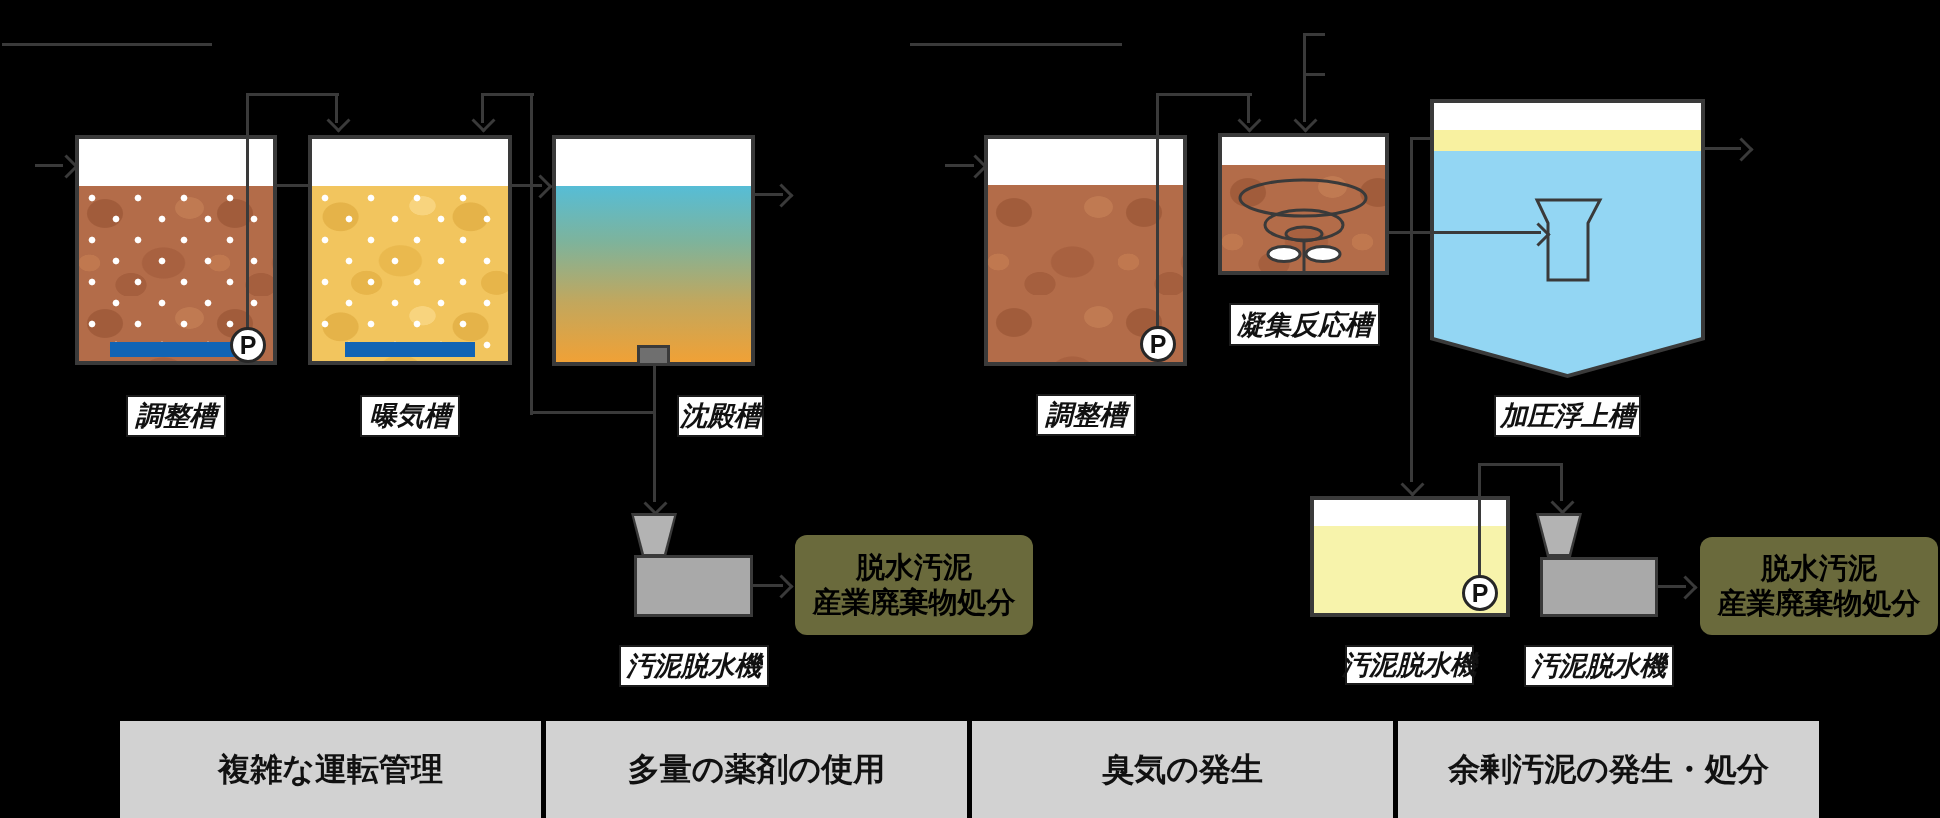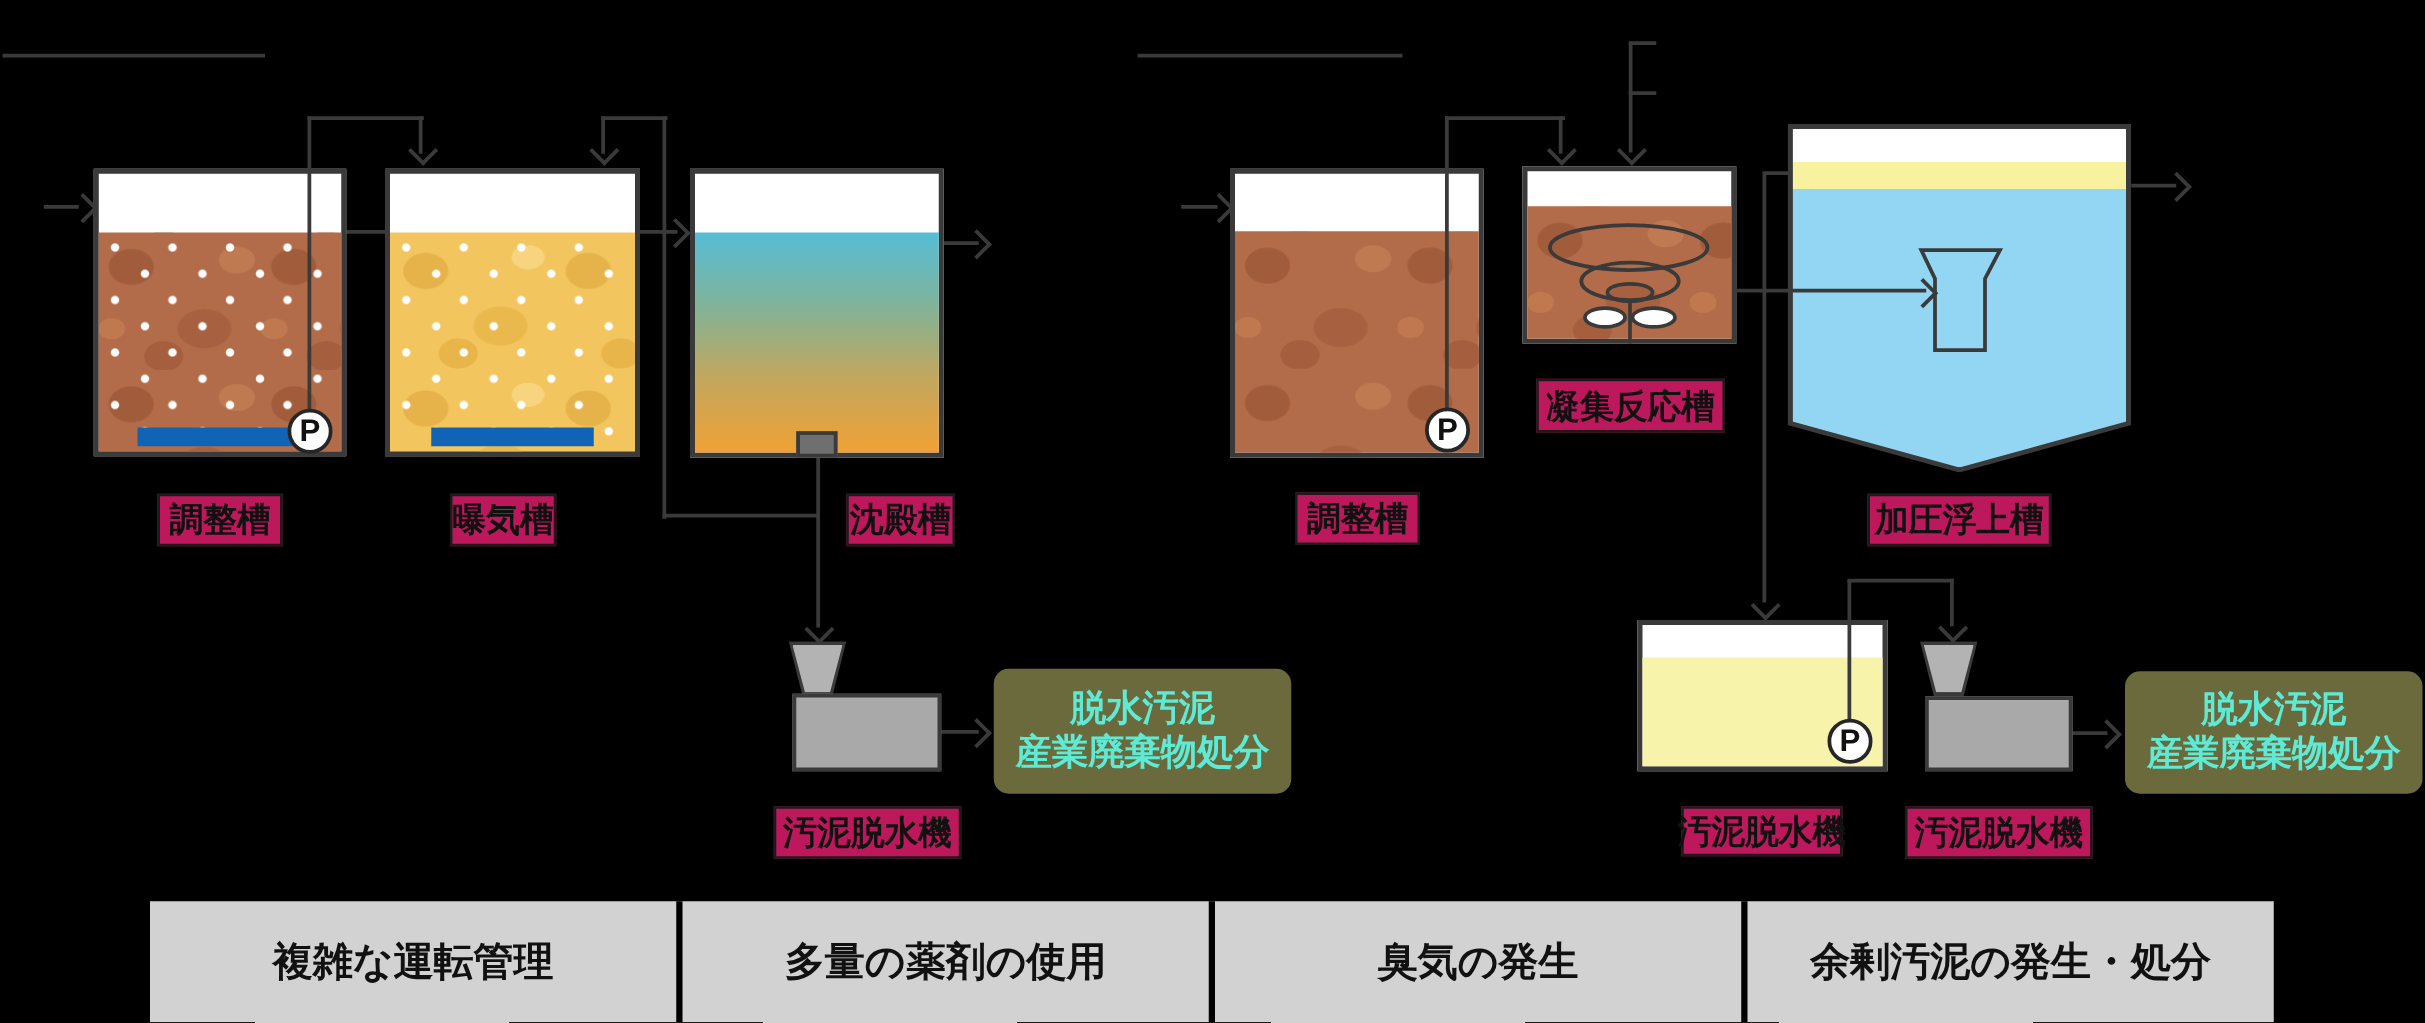--- a/index.html
+++ b/index.html
@@ -26,34 +26,34 @@
     radial-gradient(ellipse 18px 14px at 8% 70%,#c0784f 58%,rgba(0,0,0,0) 62%);
     background-size:130px 110px;}
   .tex-yellow{background-color:#f2c55e;background-image:
     radial-gradient(ellipse 30px 24px at 22% 28%,#e5b349 58%,rgba(0,0,0,0) 62%),
     radial-gradient(ellipse 36px 26px at 68% 68%,#eab94e 58%,rgba(0,0,0,0) 62%),
     radial-gradient(ellipse 22px 16px at 85% 18%,#f8d47e 58%,rgba(0,0,0,0) 62%),
     radial-gradient(ellipse 26px 20px at 42% 88%,#e7b54a 58%,rgba(0,0,0,0) 62%);
     background-size:130px 110px;}
   .grad-settle{background:linear-gradient(180deg,#56bdd6 0%,#7eb39b 32%,#c2a75d 66%,#f0a136 100%);}
   .flat-paleyellow{background:#f7f3ab;}
-  .lbl{position:absolute;background:#be185d;border:2px solid #1b1b1b;color:#111;
+  .lbl{position:absolute;background:#ffffff;border:2px solid #1b1b1b;color:#111;
        font-size:27px;font-weight:600;display:flex;align-items:center;justify-content:center;
-       z-index:4;box-sizing:border-box;white-space:nowrap;}
+       z-index:4;box-sizing:border-box;white-space:nowrap;font-style:italic;}
   .pump{position:absolute;width:36px;height:36px;border-radius:50%;background:#fff;
         border:3px solid #262626;color:#111;font-weight:bold;font-size:25px;
         display:flex;align-items:center;justify-content:center;z-index:5;box-sizing:border-box;}
   .bluebar{position:absolute;width:130px;height:15px;background:#1164b5;z-index:3;}
   .machine{position:absolute;background:#a9a9a9;border:3px solid #3a3a3a;box-sizing:border-box;z-index:3;}
   .funnel{position:absolute;width:46px;height:44px;z-index:3;}
   .funnel .fo{position:absolute;inset:0;background:#3a3a3a;
               clip-path:polygon(0 0,100% 0,76% 100%,24% 100%);}
   .funnel .fi{position:absolute;inset:3px;background:#b3b3b3;
               clip-path:polygon(0 0,100% 0,75% 100%,25% 100%);}
-  .disposal{position:absolute;background:#6a6a3c;border-radius:12px;color:#5eead4;
+  .disposal{position:absolute;background:#6a6a3c;border-radius:12px;color:#000000;
             font-weight:bold;font-size:29px;line-height:35px;text-align:center;
             display:flex;flex-direction:column;align-items:center;justify-content:center;z-index:3;}
   .sq{position:absolute;background:#6f6f6f;border:3px solid #3a3a3a;box-sizing:border-box;z-index:3;}
   #daf{position:absolute;left:1430px;top:99px;width:275px;height:279px;z-index:2;}
   #daf .o{position:absolute;inset:0;background:#3a3a3a;
           clip-path:polygon(0 0,100% 0,100% 86.4%,50% 100%,0 86.4%);}
   #daf .i{position:absolute;inset:4px;
           background:linear-gradient(180deg,#fff 0 27px,#f8f1a0 27px 48px,#93d6f3 48px 100%);
           clip-path:polygon(0 0,100% 0,100% 86.4%,50% 100%,0 86.4%);}
   .osvg{position:absolute;z-index:3;}
@@ -122,21 +122,21 @@
   <div class="machine" style="left:634px;top:555px;width:119px;height:62px"></div>
   <div class="hl" style="left:753px;top:584px;width:30px"></div>
   <div class="ar r" style="left:773px;top:578px"></div>
 
   <div class="disposal" style="left:795px;top:535px;width:238px;height:100px">
     <div>脱水汚泥</div>
     <div>産業廃棄物処分</div>
   </div>
 
   <div class="lbl" style="left:126px;top:395px;width:100px;height:42px">調整槽</div>
-  <div class="lbl" style="left:360px;top:395px;width:85px;height:42px">曝気槽</div>
+  <div class="lbl" style="left:360px;top:395px;width:100px;height:42px">曝気槽</div>
   <div class="lbl" style="left:677px;top:395px;width:87px;height:42px">沈殿槽</div>
   <div class="lbl" style="left:619px;top:645px;width:150px;height:42px">汚泥脱水機</div>
 
   <div class="hl" style="left:945px;top:164px;width:29px"></div>
   <div class="ar r" style="left:967px;top:158px"></div>
 
   <div class="vl pipe" style="left:1156px;top:93px;height:253px"></div>
   <div class="hl" style="left:1156px;top:93px;width:96px"></div>
   <div class="vl" style="left:1247px;top:93px;height:30px"></div>
   <div class="ar d" style="left:1241px;top:112px"></div>

